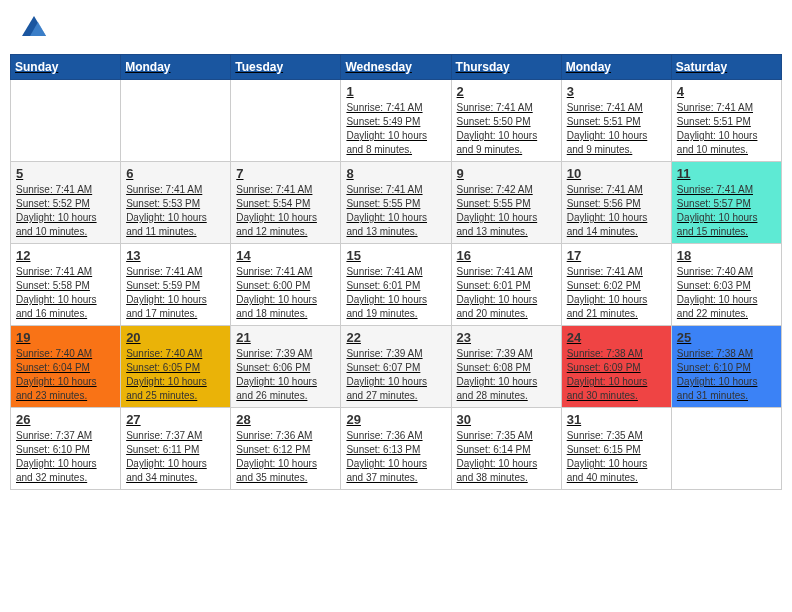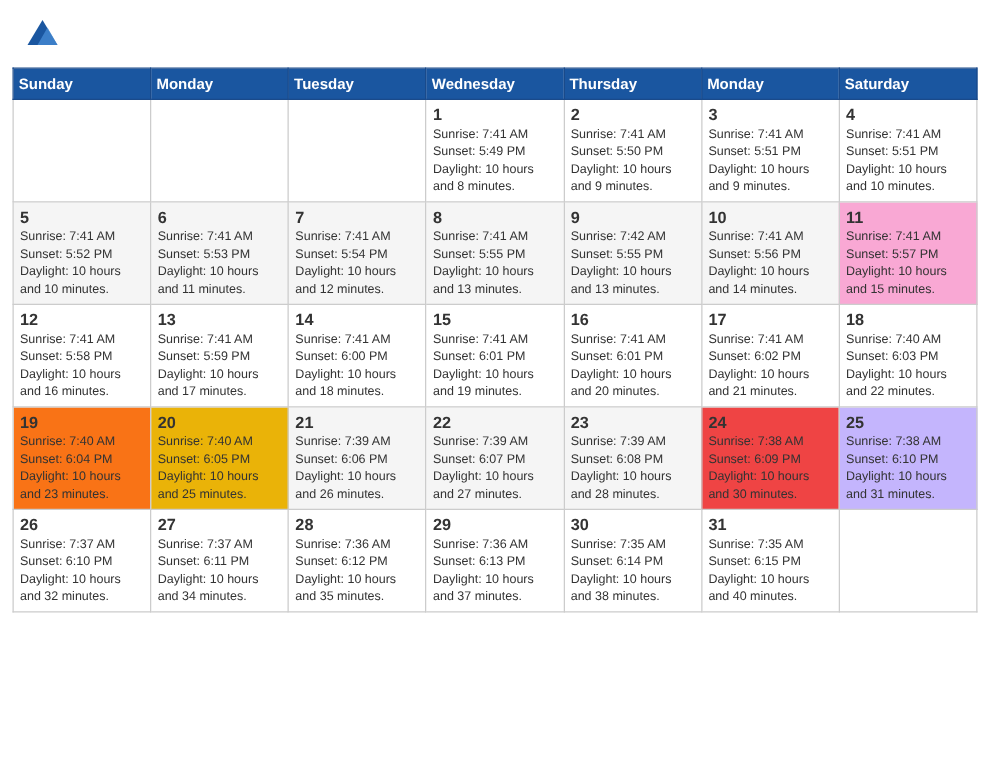--- a/index.html
+++ b/index.html
@@ -45,20 +45,21 @@
       color: #333;
     }
     .location-title {
       font-size: 16px;
       color: #555;
     }
     .calendar {
       width: 100%;
       border-collapse: collapse;
       border: 1px solid #ccc;
+      text-decoration: underline;
     }
     .calendar th {
       background-color: #1a56a0;
       color: #fff;
       font-size: 12px;
       font-weight: bold;
       padding: 5px 4px;
       text-align: left;
       border: 1px solid #1a4a8a;
     }
@@ -185,21 +186,21 @@
           <div class="day-info" style="white-space: pre-line;">Sunrise: 7:42 AM
 Sunset: 5:55 PM
 Daylight: 10 hours and 13 minutes.</div>
         </td>
         <td style="background: rgb(245, 245, 245);">
           <span class="day-number">10</span>
           <div class="day-info" style="white-space: pre-line;">Sunrise: 7:41 AM
 Sunset: 5:56 PM
 Daylight: 10 hours and 14 minutes.</div>
         </td>
-        <td style="background: #f9a8d4;">
+        <td style="background: #5eead4;">
           <span class="day-number">11</span>
           <div class="day-info" style="white-space: pre-line;">Sunrise: 7:41 AM
 Sunset: 5:57 PM
 Daylight: 10 hours and 15 minutes.</div>
         </td>
       </tr>
       <tr>
         <td>
           <span class="day-number">12</span>
           <div class="day-info" style="white-space: pre-line;">Sunrise: 7:41 AM
@@ -273,21 +274,21 @@
           <div class="day-info" style="white-space: pre-line;">Sunrise: 7:39 AM
 Sunset: 6:08 PM
 Daylight: 10 hours and 28 minutes.</div>
         </td>
         <td style="background: #ef4444;">
           <span class="day-number">24</span>
           <div class="day-info" style="white-space: pre-line;">Sunrise: 7:38 AM
 Sunset: 6:09 PM
 Daylight: 10 hours and 30 minutes.</div>
         </td>
-        <td style="background: #c4b5fd;">
+        <td style="background: #3b82f6;">
           <span class="day-number">25</span>
           <div class="day-info" style="white-space: pre-line;">Sunrise: 7:38 AM
 Sunset: 6:10 PM
 Daylight: 10 hours and 31 minutes.</div>
         </td>
       </tr>
       <tr>
         <td>
           <span class="day-number">26</span>
           <div class="day-info" style="white-space: pre-line;">Sunrise: 7:37 AM

